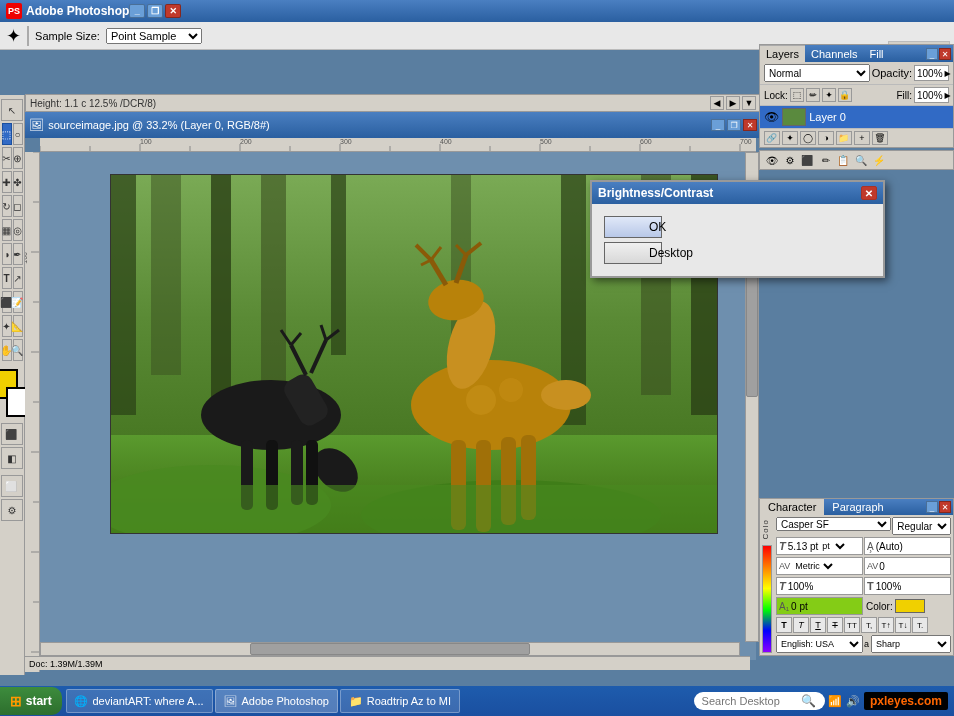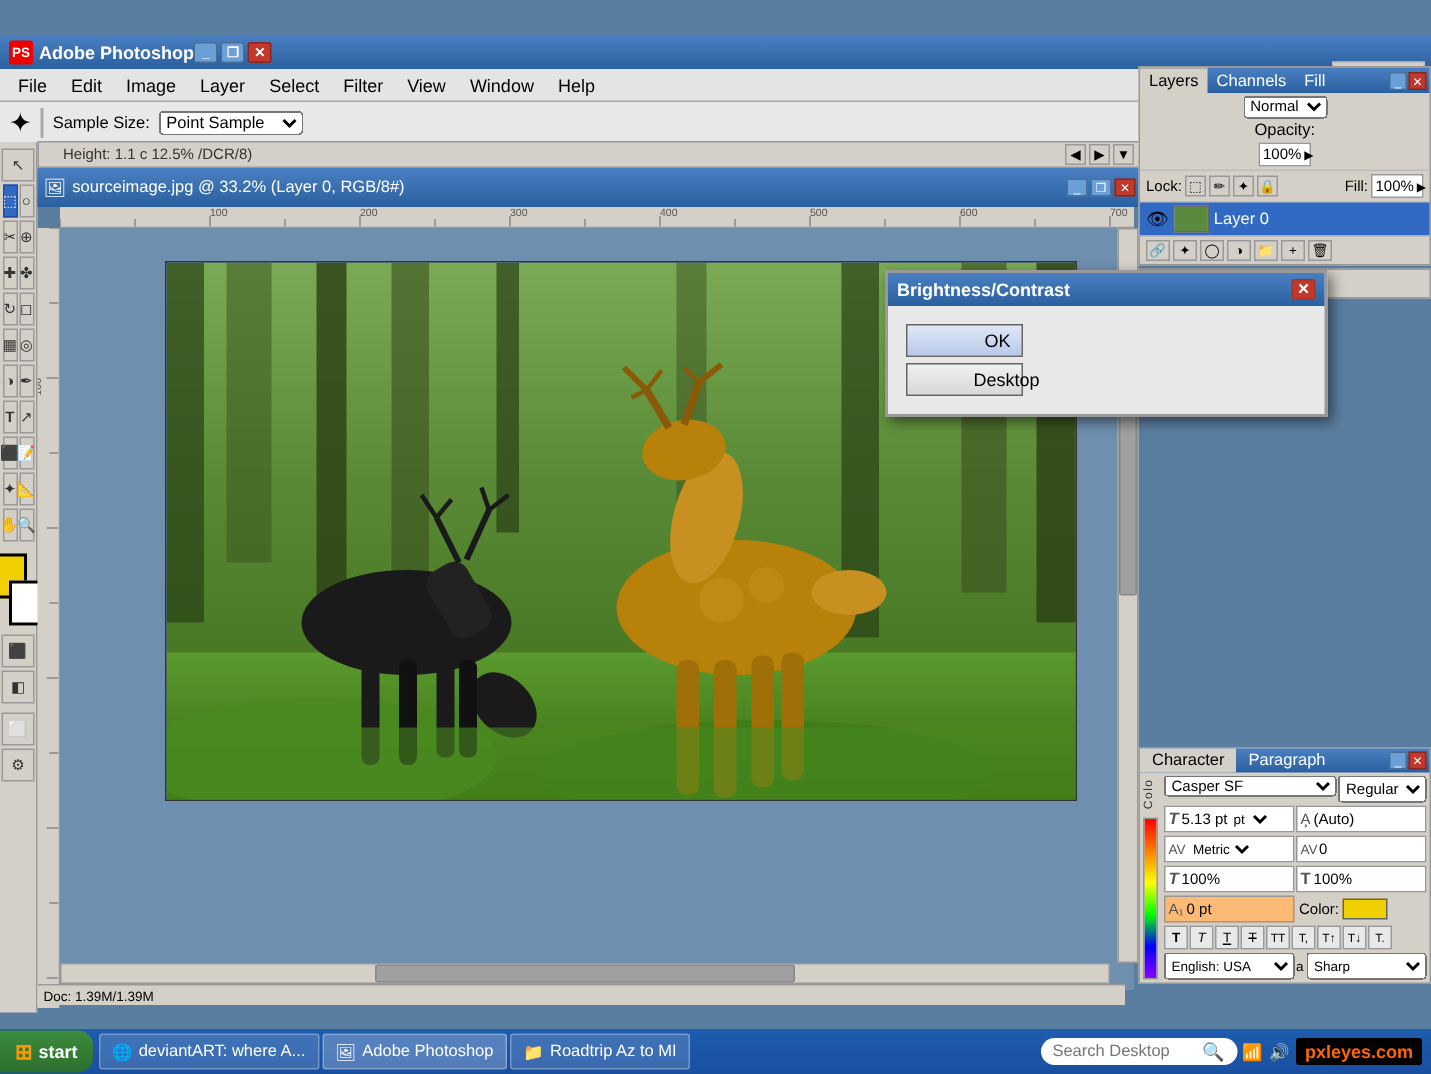--- a/index.html
+++ b/index.html
@@ -12,21 +12,21 @@
     .taskbar-items { display: flex; align-items: center; flex: 1; padding-left: 4px; gap: 2px; }
     .taskbar-item { display: flex; align-items: center; gap: 4px; background: rgba(255,255,255,0.15); border: 1px solid rgba(255,255,255,0.3); color: white; padding: 2px 8px; height: 24px; cursor: pointer; font-size: 11px; min-width: 120px; border-radius: 2px; }
     .taskbar-item.active { background: rgba(255,255,255,0.25); }
     .taskbar-search { display: flex; align-items: center; background: white; border-radius: 10px; padding: 2px 8px; margin: 0 4px; }
     .taskbar-search input { border: none; outline: none; font-size: 11px; width: 100px; }
     .taskbar-right { display: flex; align-items: center; gap: 4px; padding-right: 6px; color: white; font-size: 11px; }
     .pxleyes { color: #ff6600; font-weight: bold; font-size: 12px; background: black; padding: 2px 6px; border-radius: 2px; }
 
     
     .ps-window { position: absolute; top: 0; left: 0; width: 954px; height: 686px; background: #5a7ea0; }
-    .ps-titlebar { height: 22px; background: linear-gradient(to bottom, #4a7fc1, #2a5fa0); display: flex; align-items: center; padding: 0 6px; color: white; font-size: 12px; font-weight: bold; margin-top: 24px; }
+    .ps-titlebar { height: 22px; background: linear-gradient(to bottom, #4a7fc1, #2a5fa0); display: flex; align-items: center; padding: 0 6px; color: white; font-size: 12px; font-weight: bold; }
     .ps-title-icon { width: 16px; height: 16px; margin-right: 4px; background: #e00; border-radius: 2px; display: flex; align-items: center; justify-content: center; color: white; font-size: 9px; font-weight: bold; }
     .ps-win-btns { display: flex; gap: 2px; }
     .ps-win-btn { width: 16px; height: 14px; border: 1px solid rgba(0,0,0,0.3); border-radius: 2px; cursor: pointer; display: flex; align-items: center; justify-content: center; font-size: 9px; color: white; }
     .ps-win-btn.minimize { background: #6a9fd8; }
     .ps-win-btn.restore { background: #6a9fd8; }
     .ps-win-btn.close { background: #c0392b; }
 
     
     .menubar { height: 22px; background: #e4e4e4; display: flex; align-items: center; padding: 0 4px; border-bottom: 1px solid #aaa; }
     .menu-item { padding: 2px 8px; cursor: pointer; font-size: 12px; color: #000; }
@@ -46,21 +46,21 @@
     .dialog-title { flex: 1; }
     .dialog-close-btn { width: 16px; height: 14px; background: #c0392b; border: 1px solid #a93226; border-radius: 2px; cursor: pointer; display: flex; align-items: center; justify-content: center; color: white; font-size: 10px; }
     .dialog-body { padding: 12px; }
     .dialog-row { display: flex; align-items: center; margin-bottom: 10px; gap: 6px; }
     .dialog-label { width: 80px; font-size: 12px; text-align: right; }
     .slider-track { height: 4px; background: #bbb; border: 1px solid #888; border-radius: 2px; position: relative; margin: 6px 0; }
     .slider-thumb { width: 12px; height: 16px; background: linear-gradient(to bottom, #f0f0f0, #c0c0c0); border: 1px solid #666; border-radius: 2px; position: absolute; top: -6px; cursor: pointer; }
     .dialog-input { width: 50px; height: 20px; border: 2px solid #316ac5; text-align: center; font-size: 12px; background: #316ac5; color: white; }
     .dialog-input.normal { background: white; color: black; border: 1px solid #666; }
     .dialog-buttons { display: flex; flex-direction: column; gap: 4px; }
-    .dialog-btn { width: 78px; height: 22px; font-size: 12px; cursor: pointer; border: 1px solid #666; background: linear-gradient(to bottom, #f0f0f0, #d8d8d8); padding-left: 44px; }
+    .dialog-btn { width: 58px; height: 22px; font-size: 12px; cursor: pointer; border: 1px solid #666; background: linear-gradient(to bottom, #f0f0f0, #d8d8d8); padding-left: 44px; }
     .dialog-btn.primary { background: linear-gradient(to bottom, #e0e8f8, #b8c8e8); }
     .preview-row { display: flex; align-items: center; gap: 4px; }
     .preview-check { width: 14px; height: 14px; cursor: pointer; }
     .preview-label { font-size: 12px; }
     .fg-swatch { position: absolute; top: 0; left: 0; width: 30px; height: 30px; background: #f0d000; border: 2px solid #000; cursor: pointer; }
     .bg-swatch { position: absolute; bottom: 0; right: 0; width: 30px; height: 30px; background: white; border: 2px solid #000; cursor: pointer; }
     .swap-icon { position: absolute; top: 0; right: 0; font-size: 10px; cursor: pointer; color: #333; }
     .reset-icon { position: absolute; bottom: 0; left: 0; font-size: 10px; cursor: pointer; color: #333; }
 
     select, input { font-size: 11px; }
@@ -73,31 +73,20 @@
   <div class="ps-titlebar">
     <div class="ps-title-icon">PS</div>
     <span>Adobe Photoshop</span>
     <div class="ps-win-btns">
       <div class="ps-win-btn minimize">_</div>
       <div class="ps-win-btn restore">❐</div>
       <div class="ps-win-btn close">✕</div>
     </div>
   </div>
 
-  <div class="menubar">
-    <span class="menu-item">File</span>
-    <span class="menu-item">Edit</span>
-    <span class="menu-item">Image</span>
-    <span class="menu-item">Layer</span>
-    <span class="menu-item">Select</span>
-    <span class="menu-item">Filter</span>
-    <span class="menu-item">View</span>
-    <span class="menu-item">Window</span>
-    <span class="menu-item">Help</span>
-  </div>
 
   <div class="options-bar">
     <span style="font-size:18px; cursor:pointer;">✦</span>
     <span style="width:2px; height:20px; background:#aaa; display:inline-block;"></span>
     <span>Sample Size:</span>
     <select>
       <option>Point Sample</option>
       <option>3 by 3 Average</option>
       <option>5 by 5 Average</option>
     </select>
@@ -158,21 +147,21 @@
       <div class="tool-btn" style="width:22px;">⬛</div>
       <div class="tool-btn" style="width:22px;">◧</div>
     </div>
     <div style="margin-top:4px; display:flex; flex-direction:column; gap:2px;">
       <div class="tool-btn" style="width:22px;">⬜</div>
       <div class="tool-btn" style="width:22px;">⚙</div>
     </div>
   </div>
 
   <div style="position:absolute; top:94px; left:25px; width:736px; height:18px; background:#d4d0c8; border:1px solid #999; display:flex; align-items:center; padding:0 4px; font-size:10px;">
-    <span style="color:#333;margin-left:12px;">Height: 1.1 c 12.5% /DCR/8)</span>
+    <span style="color:#333;">Height: 1.1 c 12.5% /DCR/8)</span>
     <div style="margin-left:auto; display:flex; gap:2px;">
       <div style="width:14px;height:14px;background:#d4d0c8;border:1px solid #999;display:flex;align-items:center;justify-content:center;font-size:9px;cursor:pointer;">◀</div>
       <div style="width:14px;height:14px;background:#d4d0c8;border:1px solid #999;display:flex;align-items:center;justify-content:center;font-size:9px;cursor:pointer;">▶</div>
       <div style="width:14px;height:14px;background:#d4d0c8;border:1px solid #999;display:flex;align-items:center;justify-content:center;font-size:9px;cursor:pointer;">▼</div>
     </div>
   </div>
 
   <div style="position:absolute; top:112px; left:25px; width:736px; height:26px; background:linear-gradient(to bottom,#4a7fc1,#2a5fa0); display:flex; align-items:center; padding:0 4px; color:white; font-size:11px;">
     <span style="margin-right:4px; font-size:12px;">🖼</span>
     <span>sourceimage.jpg @ 33.2% (Layer 0, RGB/8#)</span>
@@ -337,21 +326,21 @@
       <div style="display:flex; background:linear-gradient(to bottom,#4a7fc1,#2a5fa0); align-items:flex-end;">
         <div style="padding:2px 6px; background:#d4d0c8; color:#000; font-size:11px; cursor:pointer; border-top:1px solid #aaa;">Layers</div>
         <div style="padding:2px 6px; color:white; font-size:11px; cursor:pointer;">Channels</div>
         <div style="padding:2px 6px; color:white; font-size:11px; cursor:pointer;">Fill</div>
         <div style="margin-left:auto; display:flex; gap:1px; padding:2px;">
           <div style="width:12px;height:12px;background:#6a9fd8;border:1px solid rgba(0,0,0,0.3);cursor:pointer;font-size:8px;display:flex;align-items:center;justify-content:center;color:white;">_</div>
           <div style="width:12px;height:12px;background:#c0392b;border:1px solid rgba(0,0,0,0.3);cursor:pointer;font-size:8px;display:flex;align-items:center;justify-content:center;color:white;">✕</div>
         </div>
       </div>
 
-      <div style="display:flex; align-items:center; padding:2px 4px; gap:2px; border-bottom:1px solid #bbb; font-size:11px;flex-direction:column;">
+      <div style="display:flex; align-items:center; padding:2px 4px; gap:2px; border-bottom:1px solid #bbb; font-size:11px;">
         <select style="flex:1; font-size:10px; height:18px;">
           <option>Normal</option>
           <option>Multiply</option>
           <option>Screen</option>
         </select>
         <span>Opacity:</span>
         <div style="display:flex;align-items:center;border:1px solid #999;background:white;width:35px;height:16px;padding:0 2px;">
           <span style="font-size:10px;">100%</span>
           <span style="font-size:8px; cursor:pointer; margin-left:2px;">▶</span>
         </div>
@@ -458,21 +447,21 @@
             <span style="font-style:italic;font-weight:bold;margin-right:2px;color:#555;font-size:11px;">T</span>
             <span>100%</span>
           </div>
           <div style="display:flex;align-items:center;border:1px solid #999;background:white;padding:1px 2px;height:18px;font-size:10px;">
             <span style="font-weight:bold;margin-right:2px;color:#555;font-size:11px;">T</span>
             <span>100%</span>
           </div>
         </div>
 
         <div style="display:grid; grid-template-columns:1fr 1fr; gap:1px; margin-bottom:2px;">
-          <div style="display:flex;align-items:center;border:1px solid #999;background:#fdba74;padding:1px 2px;height:18px;font-size:10px;">
+          <div style="display:flex;align-items:center;border:1px solid #999;background:#84cc16;padding:1px 2px;height:18px;font-size:10px;">
             <span style="font-size:10px;color:#555;margin-right:2px;">A₁</span>
             <span>0 pt</span>
           </div>
           <div style="display:flex;align-items:center;padding:1px 2px;height:18px;font-size:10px;gap:2px;">
             <span>Color:</span>
             <div style="width:30px;height:14px;background:#f0d000;border:1px solid #666;"></div>
           </div>
         </div>
 
         <div style="display:flex; gap:1px; margin-bottom:2px;">

